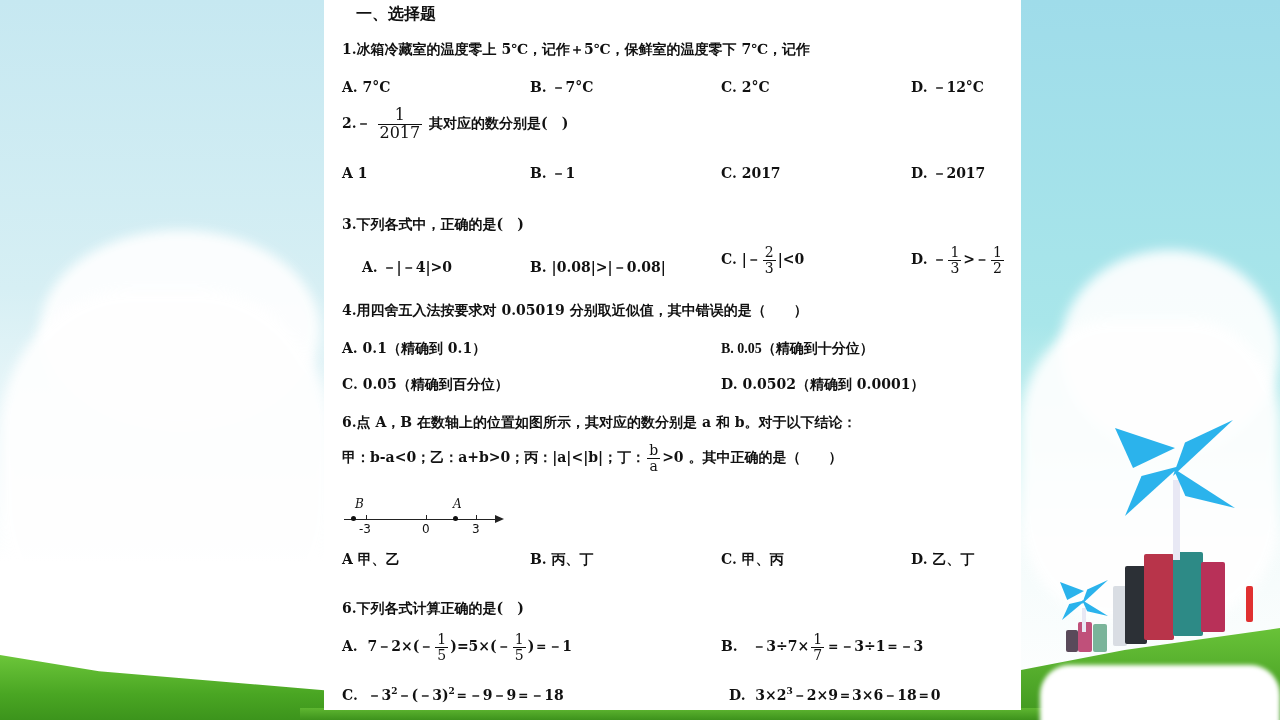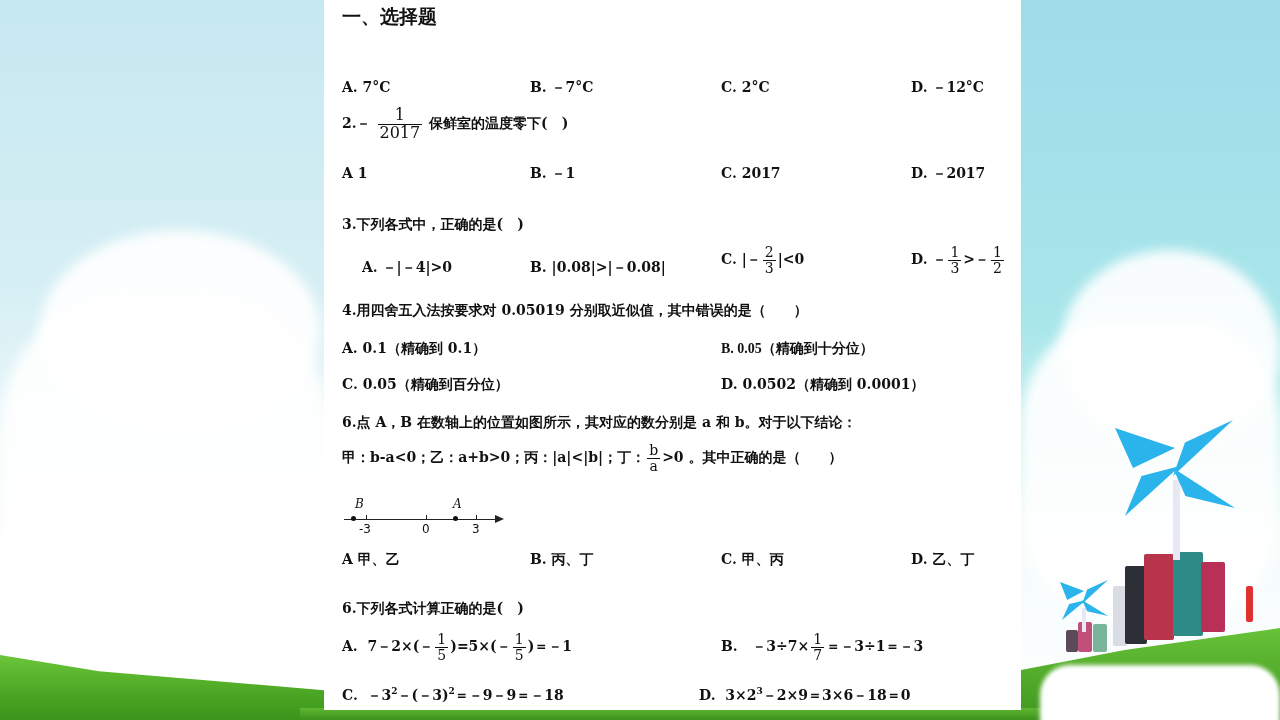--- a/index.html
+++ b/index.html
@@ -37,21 +37,21 @@
     .pinwheel .stick { position: absolute; background: #e8e8f4; }
     .pinwheel .blade { position: absolute; background: #2bb3ec; }
 
     
     .page {
       position: absolute; left: 324px; top: 0; width: 697px; height: 710px;
       background: #ffffff; color: #111;
       font-weight: bold; font-size: 14px;
     }
     .row { position: absolute; left: 18px; white-space: nowrap; }
-    .h1 { font-size: 19px; }
+    .h1 { font-size: 16px; margin-left: 14px; }
     .opt { position: absolute; white-space: nowrap; }
     .frac { display: inline-block; vertical-align: middle; text-align: center; font-weight: normal; line-height: 1.05; margin: 0 2px; }
     .frac .num { display: block; padding: 0 2px; }
     .frac .den { display: block; border-top: 1px solid #111; padding: 0 2px; }
     .frac.big { font-size: 16px; }
     sup { font-size: 9px; }
 
     .numberline { position: absolute; left: 18px; top: 496px; width: 170px; height: 45px; }
     .numberline .axis { position: absolute; left: 2px; top: 23px; width: 156px; height: 1px; background: #222; }
     .numberline .arrow { position: absolute; left: 153px; top: 19px; width: 0; height: 0;
@@ -96,32 +96,33 @@
   <div class="blade" style="left:22px;top:0;width:26px;height:24px;clip-path:polygon(100% 0,0 100%,20% 40%);"></div>
   <div class="blade" style="left:2px;top:20px;width:24px;height:20px;clip-path:polygon(100% 0,0 100%,30% 20%);"></div>
   <div class="blade" style="left:22px;top:20px;width:26px;height:16px;clip-path:polygon(0 0,100% 100%,20% 70%);"></div>
 </div>
 <div class="cloud-bottom-right"></div>
 
 <div class="page">
 
   <div class="row h1" style="top:4px;">一、选择题</div>
 
+  <div class="row" style="top:41px;">1.冰箱冷藏室的温度零上 5℃，记作＋5℃，保鲜室的温度零下 7℃，记作</div>
   <div class="opt" style="left:18px;top:79px;">A. 7°C</div>
   <div class="opt" style="left:206px;top:79px;">B. －7°C</div>
   <div class="opt" style="left:397px;top:79px;">C. 2°C</div>
   <div class="opt" style="left:587px;top:79px;">D. －12°C</div>
 
   <div class="row" style="top:107px;">
     <span>2.－</span>
     <span class="frac big">
       <span class="num">1</span>
       <span class="den">2017</span>
     </span>
-    <span>保鲜室的温度零下(　)</span>
+    <span>其对应的数分别是(　)</span>
   </div>
   <div class="opt" style="left:18px;top:165px;">A  1</div>
   <div class="opt" style="left:206px;top:165px;">B. －1</div>
   <div class="opt" style="left:397px;top:165px;">C. 2017</div>
   <div class="opt" style="left:587px;top:165px;">D. －2017</div>
 
   <div class="row" style="top:216px;">3.下列各式中，正确的是(　)</div>
   <div class="opt" style="left:18px;top:259px;margin-left:20px;">A. －|－4|&gt;0</div>
   <div class="opt" style="left:206px;top:259px;">B. |0.08|&gt;|－0.08|</div>
   <div class="opt" style="left:397px;top:245px;">
@@ -165,17 +166,17 @@
   <div class="row" style="top:600px;">6.下列各式计算正确的是(　)</div>
   <div class="opt" style="left:18px;top:632px;">
     <span>A.</span>&nbsp;&nbsp;<span>7－2×(－</span><span class="frac"><span class="num">1</span><span class="den">5</span></span><span>)=5×(－</span><span class="frac"><span class="num">1</span><span class="den">5</span></span><span>)＝－1</span>
   </div>
   <div class="opt" style="left:397px;top:632px;">
     <span>B.</span>&nbsp;&nbsp;&nbsp;<span>－3÷7×</span><span class="frac"><span class="num">1</span><span class="den">7</span></span><span>＝－3÷1＝－3</span>
   </div>
   <div class="opt" style="left:18px;top:686px;">
     <span>C.</span>&nbsp;&nbsp;<span>－3</span><sup>2</sup><span>－(－3)</span><sup>2</sup><span>＝－9－9＝－18</span>
   </div>
-  <div class="opt" style="left:375px;top:686px;">
+  <div class="opt" style="left:405px;top:686px;">
     <span>D.</span>&nbsp;&nbsp;<span>3×2</span><sup>3</sup><span>－2×9＝3×6－18＝0</span>
   </div>
 
 </div>
 
 </body></html>

